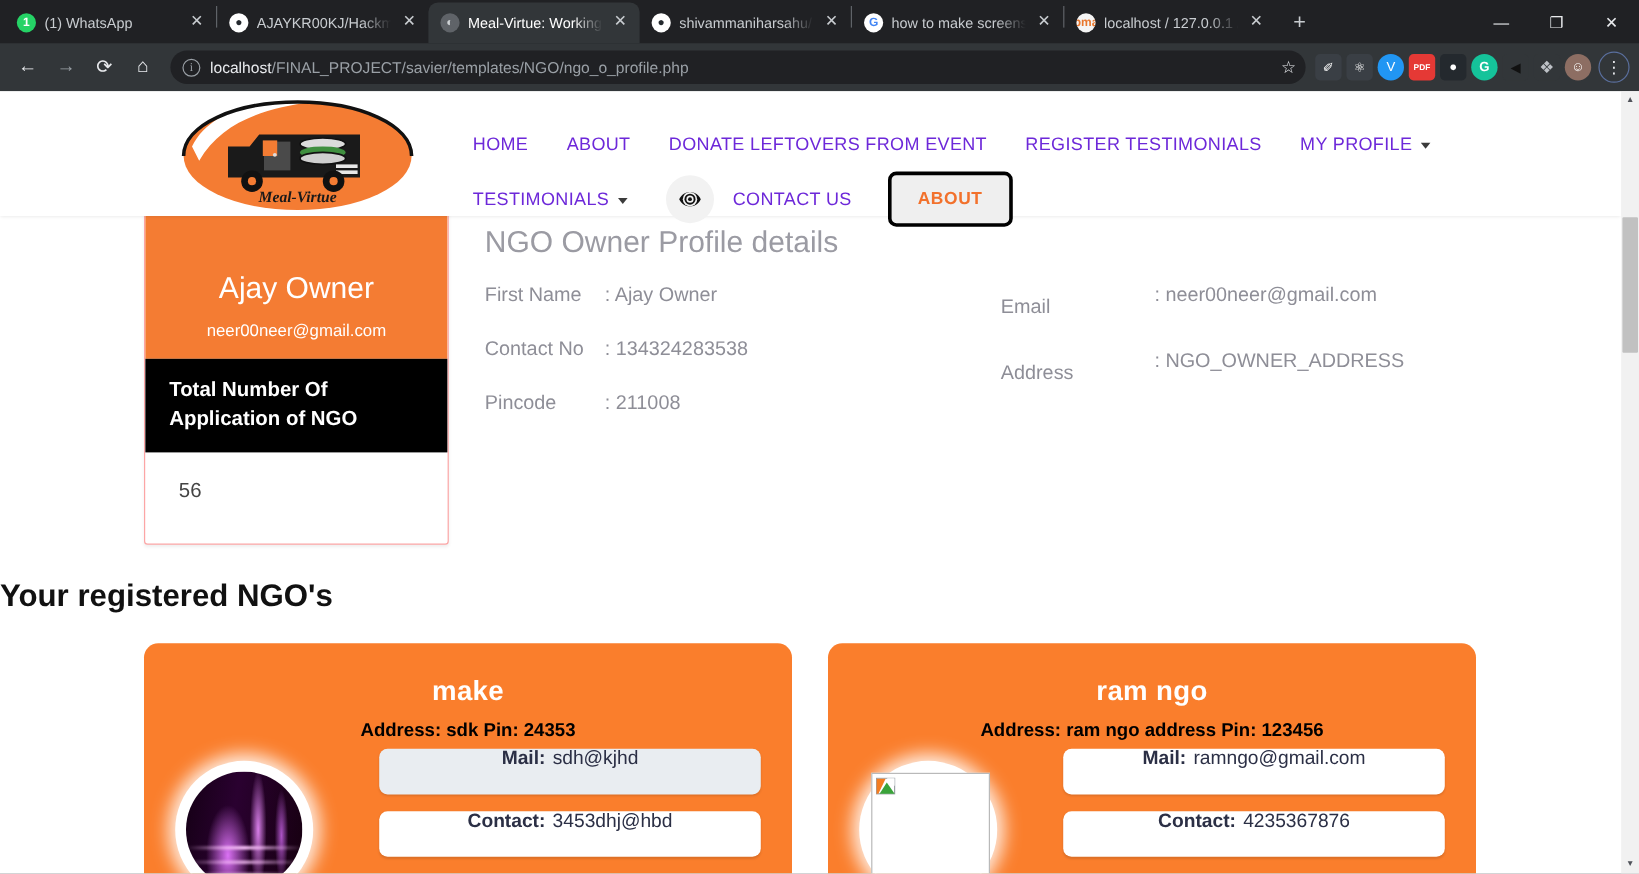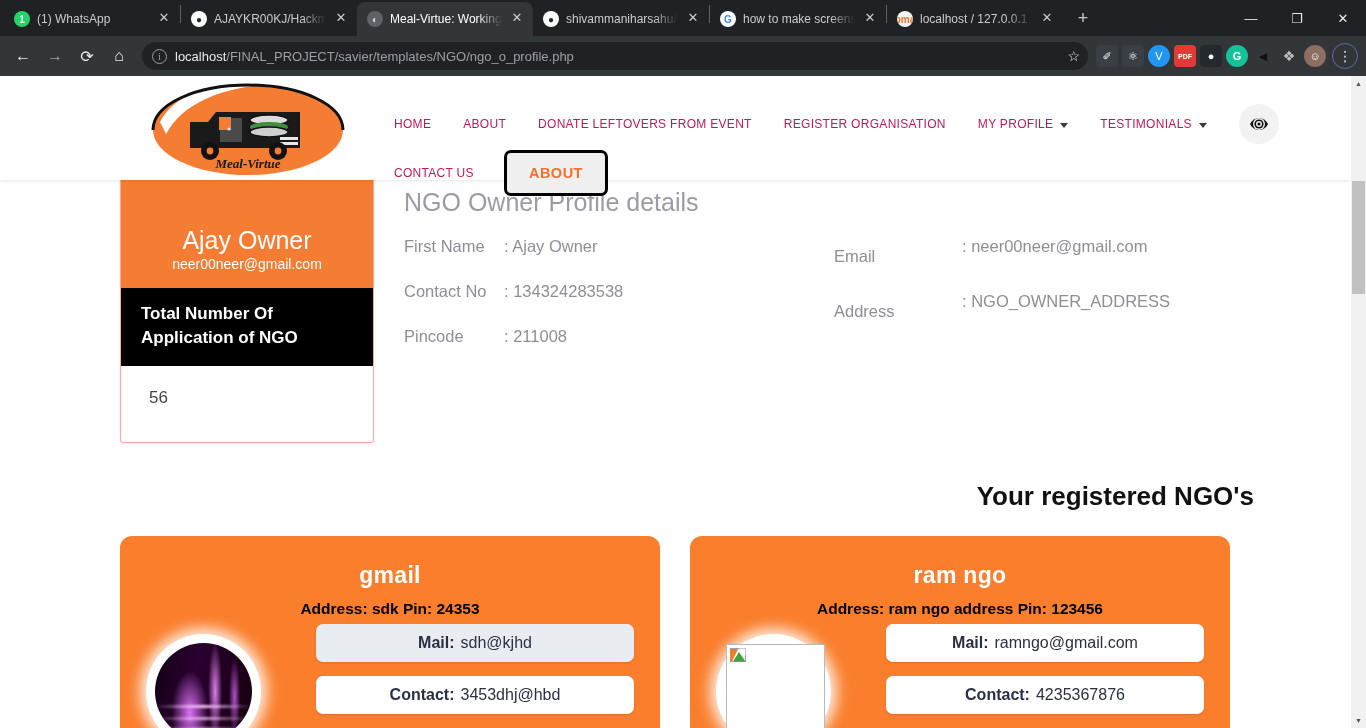--- a/index.html
+++ b/index.html
@@ -112,21 +112,21 @@
   }
   .logo-wrap { width: 200px; margin-left: 150px; flex: 0 0 200px; }
   .logo {
     width: 196px; height: 96px; position: relative;
   }
   .navlinks {
     flex: 1 1 auto; padding-top: 22px; padding-left: 28px;
     display: flex; flex-wrap: wrap; align-items: center; row-gap: 6px;
   }
   .navlink {
-    font-size: 12px; color: #be185d; letter-spacing: .3px;
+    font-size: 15px; color: #6d28d9; letter-spacing: .3px;
     padding: 8px 16px; white-space: nowrap; display: flex; align-items: center; gap: 7px; text-align: center;
   }
   .caret {
     width: 0; height: 0; border-left: 4.5px solid transparent;
     border-right: 4.5px solid transparent; border-top: 5px solid #3b3b3b;
     display: inline-block; margin-top: 2px;
   }
   .logout-btn {
     margin-left: 14px; background: #efefef; border: 3px solid #000;
     border-radius: 7px; padding: 12px 22px; color: #f2712c;
@@ -146,21 +146,21 @@
   .pcard {
     width: 254px; flex: 0 0 254px; background: #fff;
     border: 1px solid #fca5a5; border-radius: 3px;
     box-shadow: 0 1px 3px rgba(0,0,0,0.07); overflow: hidden;
   }
   .pcard-top {
     background: #F47C33; color: #fff; text-align: center;
     padding: 64px 10px 16px 10px;
   }
   .pcard-name { font-size: 25px; font-weight: 300; line-height: 30px; }
-  .pcard-mail { font-size: 14px; margin-top: 1px; }
+  .pcard-mail { font-size: 14px; margin-top: 12px; }
   .pcard-black {
     background: #000; color: #fff; font-size: 17px; font-weight: bold;
     line-height: 24px; padding: 14px 18px 16px 20px;
   }
   .pcard-count { font-size: 17px; color: #444; padding: 22px 20px 34px 28px; }
 
   .details { flex: 1 1 auto; padding-left: 30px; padding-top: 28px; }
   .details h2 {
     font-size: 25px; font-weight: 300; color: #9b9ba3; margin-bottom: 20px;
   }
@@ -169,21 +169,21 @@
   .drow {
     display: flex; font-size: 16.5px; color: #8e8e97; margin-bottom: 26px;
     font-weight: 300;
   }
   .dlabel { width: 100px; flex: 0 0 100px; }
   .dlabel.w130 { width: 128px; flex: 0 0 128px; margin-top: 10px; }
   .dval { white-space: nowrap; text-align: right; }
 
   
   .ngo-title {
-    position: absolute; top: 405px; left: 16px; width: 1238px; text-align: right;
+    position: absolute; top: 405px; left: 0; width: 1238px; text-align: left;
     font-size: 26px; font-weight: bold; color: #111;
   }
   .ngo-grid {
     position: absolute; top: 460px; left: 120px; width: 1111px;
     display: flex; gap: 30px;
   }
   .ngo-card {
     width: 540px; flex: 0 0 540px; background: #FA7E2C; border-radius: 12px;
     position: relative; min-height: 192px; padding: 26px 16px 20px 16px;
   }
@@ -221,21 +221,21 @@
   .broken-img {
     position: absolute; left: 20px; top: 20px; width: 99px; height: 99px;
     border: 1px solid #b9b9b9; background: #fff;
     display: flex; align-items: flex-start; justify-content: flex-start;
     padding: 3px;
   }
   .broken-glyph { width: 22px; height: 20px; flex: 0 0 22px; }
   .ngo-fields { flex: 1 1 auto; padding-right: 10px; }
   .ngo-field {
     background: #ffffff; border-radius: 7px; height: 38px;
-    display: flex; align-items: center; justify-content: center;
+    display: flex; align-items: flex-start; justify-content: center;
     font-size: 16px; color: #2b2f45; margin-bottom: 14px;
     box-shadow: 0 1px 2px rgba(0,0,0,0.12);
   }
   .ngo-field.alt { background: #e9edf1; }
   .ngo-field b { font-weight: bold; margin-right: 6px; }
 
   
   .pscroll {
     position: absolute; right: 0; top: 76px; width: 15px; height: 652px;
     background: #f1f1f1; z-index: 60;
@@ -373,21 +373,21 @@
             </div>
           </div>
         </div>
       </div>
 
       <div class="ngo-title">Your registered NGO's</div>
 
       <div class="ngo-grid">
 
         <div class="ngo-card">
-          <div class="ngo-name">gmail</div>
+          <div class="ngo-name">make</div>
           <div class="ngo-addr">Address: sdk Pin: 24353</div>
           <div class="ngo-body">
             <div class="avatar-wrap">
               <div class="avatar-ring"></div>
               <div class="avatar-img">
                 <div class="streak" style="top:62px"></div>
                 <div class="streak" style="top:74px;opacity:.8"></div>
                 <div class="streak" style="top:84px;opacity:.6"></div>
               </div>
             </div>
@@ -462,21 +462,21 @@
           <div class="navlink">
             <span>HOME</span>
           </div>
           <div class="navlink">
             <span>ABOUT</span>
           </div>
           <div class="navlink">
             <span>DONATE LEFTOVERS FROM EVENT</span>
           </div>
           <div class="navlink">
-            <span>REGISTER ORGANISATION</span>
+            <span>REGISTER TESTIMONIALS</span>
           </div>
           <div class="navlink">
             <span>MY PROFILE</span>
             <i class="caret"></i>
           </div>
           <div class="navlink">
             <span>TESTIMONIALS</span>
             <i class="caret"></i>
           </div>
           <div class="nav-circle-icon">

